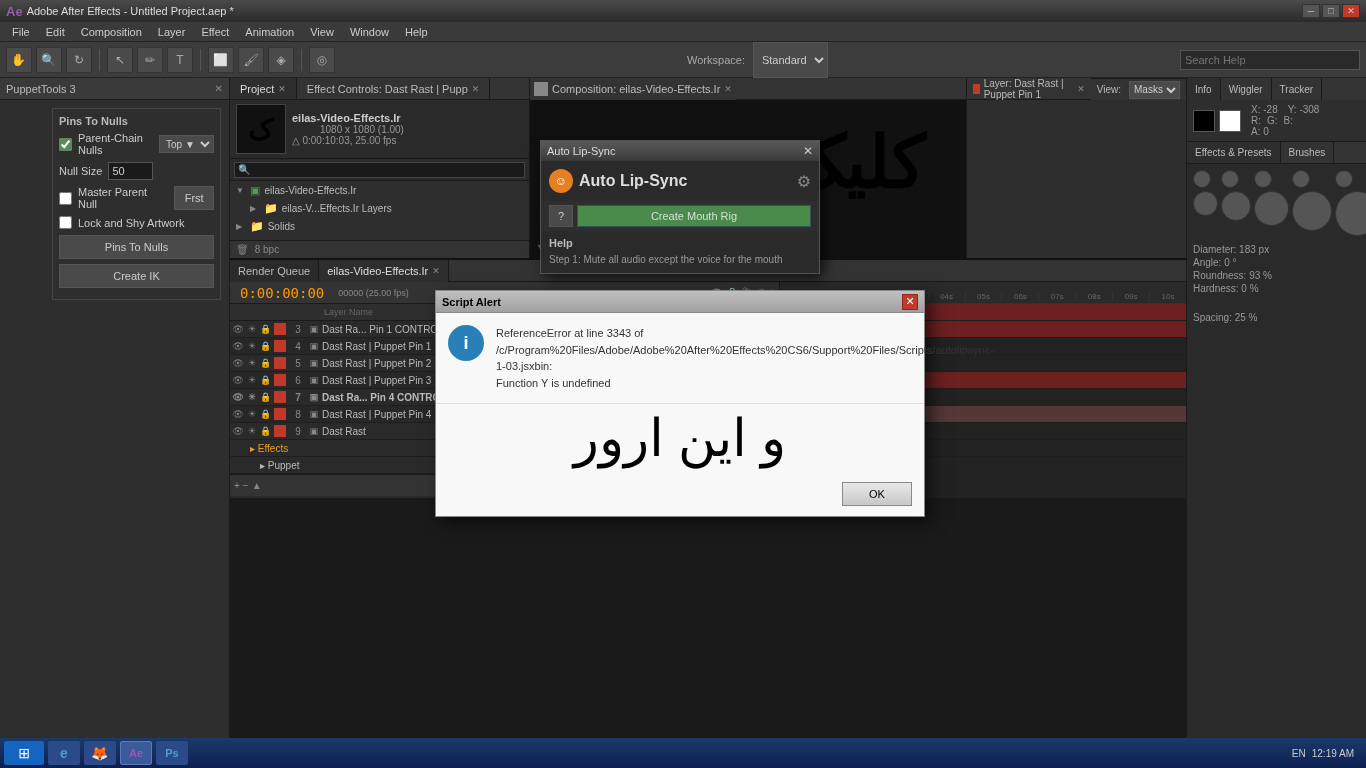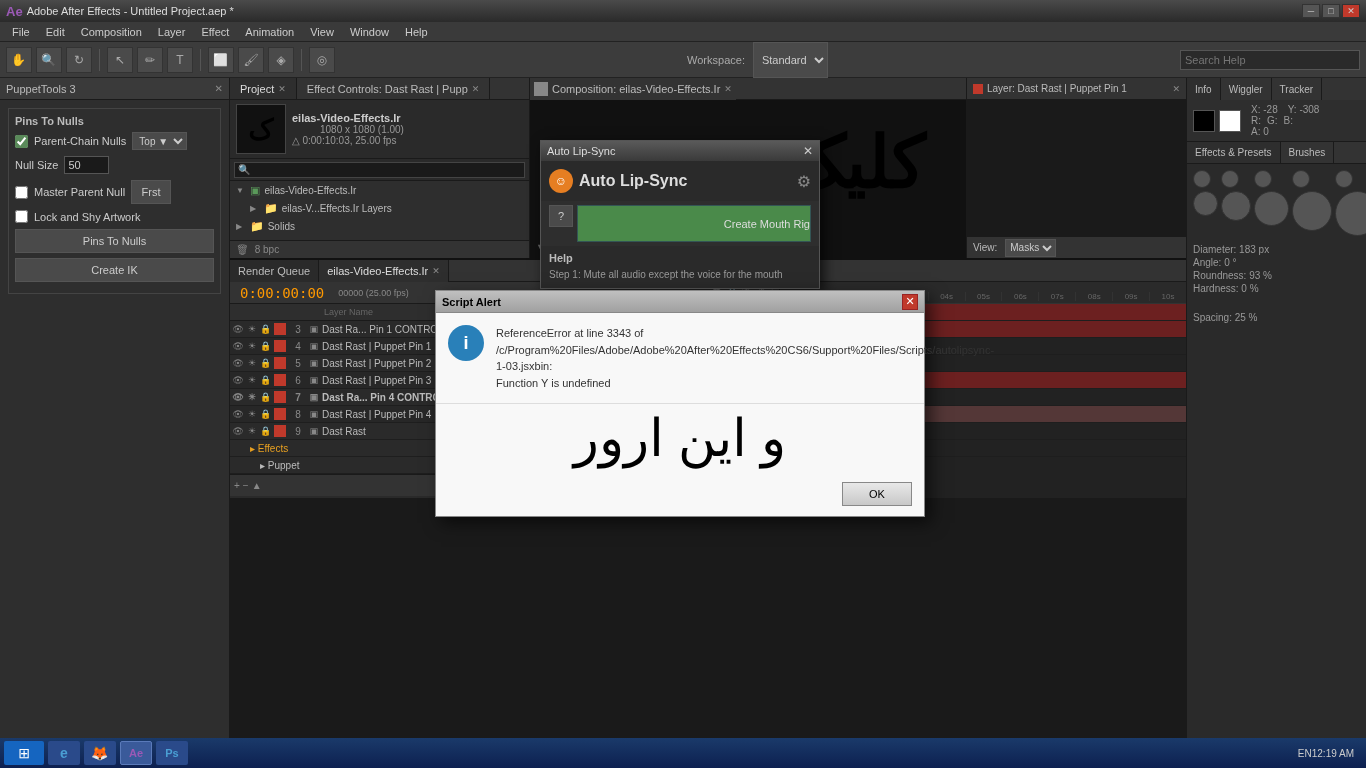--- a/index.html
+++ b/index.html
@@ -35,21 +35,21 @@
     .workspace-label { font-size: 11px; color: #aaa; margin-right: 4px; }
     .workspace-select { background: #4a4a4a; border: 1px solid #555; color: #ccc; font-size: 11px; height: 36px; padding: 0 4px; }
 
     
     #main { display: flex; height: calc(768px - 22px - 20px - 36px); }
 
     
     #left-panel { width: 230px; background: #2e2e2e; border-right: 1px solid #1a1a1a; display: flex; flex-direction: column; }
     .panel-header { height: 22px; background: #3a3a3a; display: flex; align-items: center; padding: 0 6px; border-bottom: 1px solid #1a1a1a; font-size: 11px; color: #bbb; }
     .panel-close { margin-left: auto; cursor: pointer; color: #888; font-size: 10px; }
-    .panel-body { padding: 8px; flex: 1; overflow-y: auto; }
+    .panel-body { padding: 8px; flex: 1; overflow-y: auto; margin-left: 44px; }
     .panel-row { display: flex; align-items: center; gap: 6px; margin-bottom: 6px; }
     .panel-checkbox { width: 13px; height: 13px; accent-color: #5a8a5a; }
     .panel-label { font-size: 11px; color: #ccc; }
     .panel-dropdown { background: #4a4a4a; border: 1px solid #555; color: #ccc; font-size: 10px; height: 18px; padding: 0 2px; }
     .panel-input { background: #1a1a1a; border: 1px solid #555; color: #ccc; font-size: 11px; height: 18px; width: 45px; padding: 0 3px; }
     .panel-btn { background: #4a4a4a; border: 1px solid #555; color: #ccc; font-size: 11px; height: 24px; cursor: pointer; width: 100%; margin-bottom: 5px; }
     .panel-section { margin-bottom: 8px; border: 1px solid #444; padding: 6px; }
     .section-title-bar { font-size: 11px; color: #bbb; font-weight: bold; margin-bottom: 5px; }
 
     
@@ -124,21 +124,21 @@
     }
     .dialog-titlebar { height: 20px; background: linear-gradient(to bottom, #5a5a5a, #3a3a3a); display: flex; align-items: center; padding: 0 6px; font-size: 11px; color: #ddd; }
     .dialog-close-btn { margin-left: auto; cursor: pointer; color: #ccc; font-size: 12px; pointer-events: all; }
     .autolip-header { display: flex; align-items: center; justify-content: space-between; padding: 8px; background: #2a2a2a; }
     .autolip-logo { display: flex; align-items: center; gap: 6px; }
     .logo-icon { width: 24px; height: 24px; background: #e67e22; border-radius: 12px; display: flex; align-items: center; justify-content: center; font-size: 12px; color: white; }
     .autolip-title { font-size: 16px; color: #ddd; font-weight: bold; }
     .gear-icon { font-size: 16px; color: #888; cursor: pointer; }
     .autolip-buttons { display: flex; gap: 4px; padding: 4px 8px; background: #2e2e2e; }
     .help-btn { width: 24px; height: 22px; background: #4a4a4a; border: 1px solid #555; color: #ccc; cursor: pointer; font-size: 11px; }
-    .create-btn { flex: 1; height: 37px; background: #4a8a4a; border: 1px solid #355; color: #ddd; cursor: pointer; font-size: 11px; text-align: right; }
+    .create-btn { flex: 1; height: 22px; background: #4a8a4a; border: 1px solid #355; color: #ddd; cursor: pointer; font-size: 11px; }
     .autolip-content { padding: 6px 8px; background: #2a2a2a; }
     .help-title { font-size: 11px; color: #bbb; font-weight: bold; margin-bottom: 4px; }
     .help-text { font-size: 10px; color: #999; line-height: 1.4; }
 
     
     #script-alert {
       position: absolute; top: 290px; left: 435px; width: 490px; background: #f0f0f0;
       border: 1px solid #888; box-shadow: 6px 6px 16px rgba(0,0,0,0.6);
     }
     .alert-titlebar { height: 22px; background: linear-gradient(to bottom, #c0c0c0, #a0a0a0); display: flex; align-items: center; padding: 0 6px; font-size: 11px; color: #000; border-bottom: 1px solid #888; }
@@ -311,21 +311,21 @@
             <span>Composition: eilas-Video-Effects.Ir</span>
             <span style="margin-left:4px;font-size:9px;color:#888;cursor:pointer;">✕</span>
           </div>
         </div>
         <div id="comp-canvas">
           <div class="arabic-text">کلیک</div>
           <div style="position:absolute;bottom:6px;left:6px;font-size:9px;color:#666;">▼</div>
         </div>
       </div>
 
-      <div style="width:220px;background:#2e2e2e;border-left:1px solid #1a1a1a;display:flex;flex-direction:column;">
+      <div style="width:220px;background:#2e2e2e;border-left:1px solid #1a1a1a;display:flex;flex-direction:row;">
         <div style="height:22px;background:#333;display:flex;align-items:center;padding:0 6px;font-size:10px;color:#bbb;border-bottom:1px solid #1a1a1a;">
           <span style="width:10px;height:10px;background:#c0392b;display:inline-block;margin-right:4px;"></span>
           <span>Layer: Dast Rast | Puppet Pin 1</span>
           <span style="margin-left:auto;font-size:9px;color:#888;cursor:pointer;">✕</span>
         </div>
         <div style="flex:1;background:#1a1a1a;">
         </div>
         <div style="height:22px;background:#333;display:flex;align-items:center;padding:0 6px;font-size:10px;color:#bbb;gap:8px;border-top:1px solid #1a1a1a;">
           <span>View:</span>
           <select style="background:#4a4a4a;border:1px solid #555;color:#ccc;font-size:10px;height:18px;">
@@ -616,17 +616,17 @@
   </div>
   <div style="width:32px;height:24px;background:#2a4a8a;display:flex;align-items:center;justify-content:center;border-radius:2px;cursor:pointer;">
     <span style="font-size:14px;">🦊</span>
   </div>
   <div style="width:32px;height:24px;background:#3a5a9a;display:flex;align-items:center;justify-content:center;border-radius:2px;cursor:pointer;border:1px solid #5a7aba;">
     <span style="color:#9b59b6;font-weight:bold;font-size:11px;">Ae</span>
   </div>
   <div style="width:32px;height:24px;background:#2a4a8a;display:flex;align-items:center;justify-content:center;border-radius:2px;cursor:pointer;">
     <span style="color:#4a9fd4;font-weight:bold;font-size:11px;">Ps</span>
   </div>
-  <div style="margin-left:auto;display:flex;align-items:flex-start;padding-right:8px;">
+  <div style="margin-left:auto;display:flex;align-items:flex-start;gap:6px;padding-right:8px;">
     <span style="font-size:10px;color:#ccc;">EN</span>
     <span style="font-size:10px;color:#ccc;">12:19 AM</span>
   </div>
 </div>
 
 </body></html>

